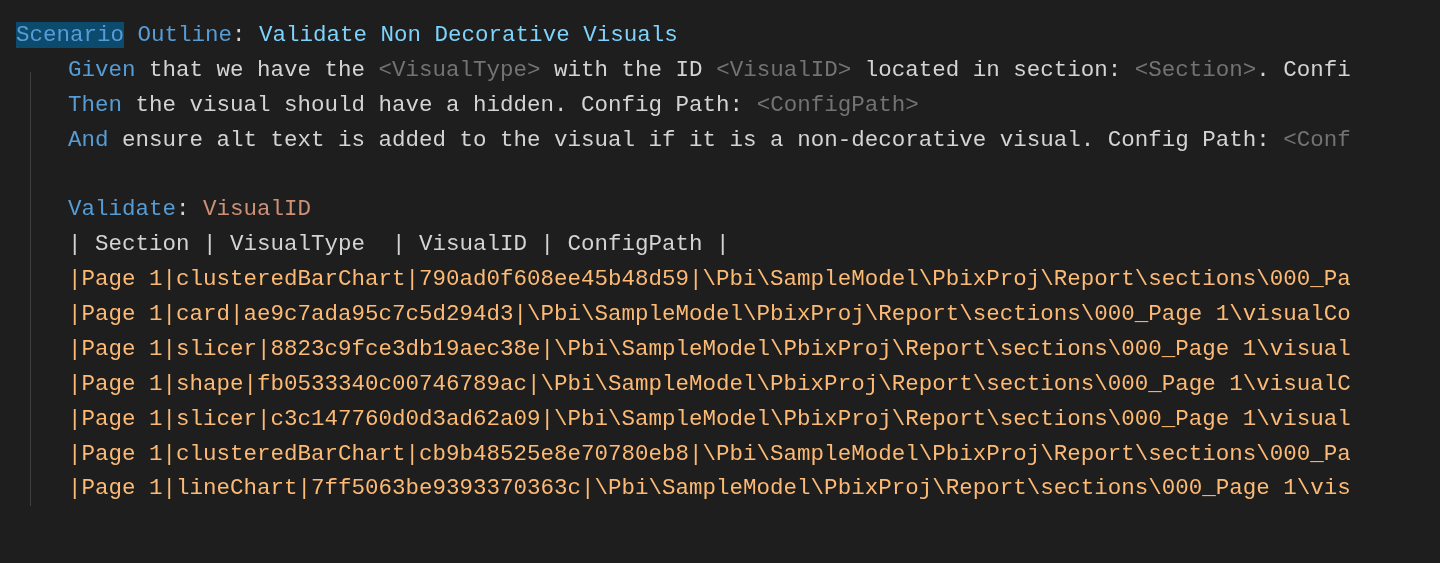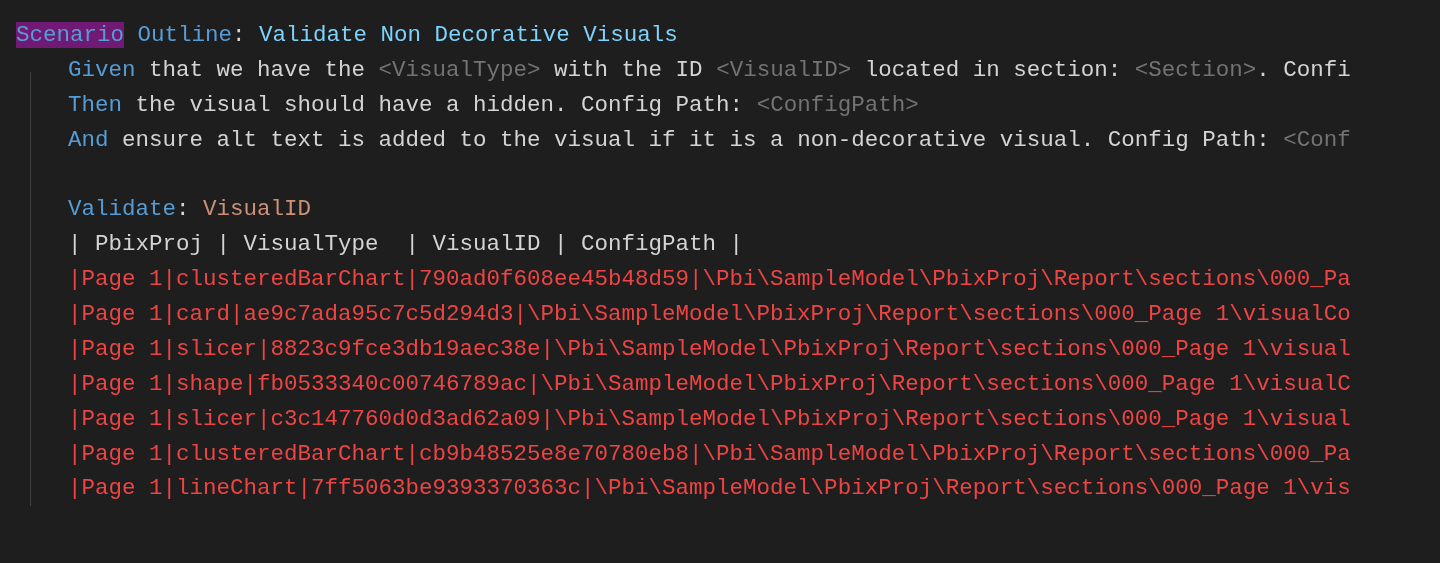--- a/index.html
+++ b/index.html
@@ -25,34 +25,34 @@
     }
     .indent1 {
       padding-left: 52px;
     }
     .keyword-blue {
       color: #569cd6;
       text-align: right;
     }
     .keyword-blue-sel {
       color: #569cd6;
-      background: #701a75;
+      background: #0c4a6e;
     }
     .title-orange {
       color: #7dd3fc;
     }
     .placeholder {
       color: #737373;
       text-align: right;
     }
     .text-default {
       color: #d4d4d4;
     }
     .param-purple {
-      color: #ef4444;
+      color: #fdba74;
     }
     .scenarios-orange {
       color: #ce9178;
     }
     .colon {
       color: #d4d4d4;
     }
     .indent-rule {
       position: absolute;
       left: 14px;
@@ -77,21 +77,21 @@
 
   <div class="line indent1"><span class="keyword-blue">Then</span><span class="text-default"> the visual should have a hidden. Config Path: </span><span class="placeholder">&lt;ConfigPath&gt;</span></div>
 
   <div class="line indent1"><span class="keyword-blue">And</span><span class="text-default"> ensure alt text is added to the visual if it is a non-decorative visual. Config Path: </span><span class="placeholder">&lt;Conf</span></div>
 
 
   <div class="line">&nbsp;</div>
 
   <div class="line indent1"><span class="keyword-blue">Validate</span><span class="colon">:</span><span class="scenarios-orange"> VisualID</span></div>
 
-  <div class="line indent1"><span class="text-default">| PbixProj | VisualType  | VisualID | ConfigPath |</span></div>
+  <div class="line indent1"><span class="text-default">| Section | VisualType  | VisualID | ConfigPath |</span></div>
 
   <div class="line indent1"><span class="param-purple">|Page 1|clusteredBarChart|790ad0f608ee45b48d59|\Pbi\SampleModel\PbixProj\Report\sections\000_Pa</span></div>
   <div class="line indent1"><span class="param-purple">|Page 1|card|ae9c7ada95c7c5d294d3|\Pbi\SampleModel\PbixProj\Report\sections\000_Page 1\visualCo</span></div>
   <div class="line indent1"><span class="param-purple">|Page 1|slicer|8823c9fce3db19aec38e|\Pbi\SampleModel\PbixProj\Report\sections\000_Page 1\visual</span></div>
   <div class="line indent1"><span class="param-purple">|Page 1|shape|fb0533340c00746789ac|\Pbi\SampleModel\PbixProj\Report\sections\000_Page 1\visualC</span></div>
   <div class="line indent1"><span class="param-purple">|Page 1|slicer|c3c147760d0d3ad62a09|\Pbi\SampleModel\PbixProj\Report\sections\000_Page 1\visual</span></div>
   <div class="line indent1"><span class="param-purple">|Page 1|clusteredBarChart|cb9b48525e8e70780eb8|\Pbi\SampleModel\PbixProj\Report\sections\000_Pa</span></div>
   <div class="line indent1"><span class="param-purple">|Page 1|lineChart|7ff5063be9393370363c|\Pbi\SampleModel\PbixProj\Report\sections\000_Page 1\vis</span></div>
 </div>
 

